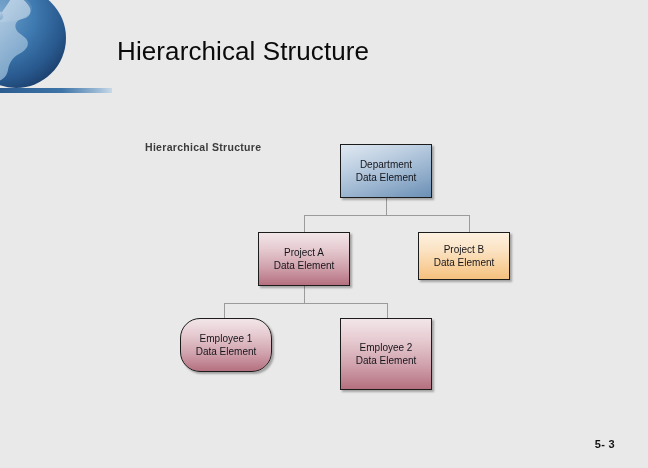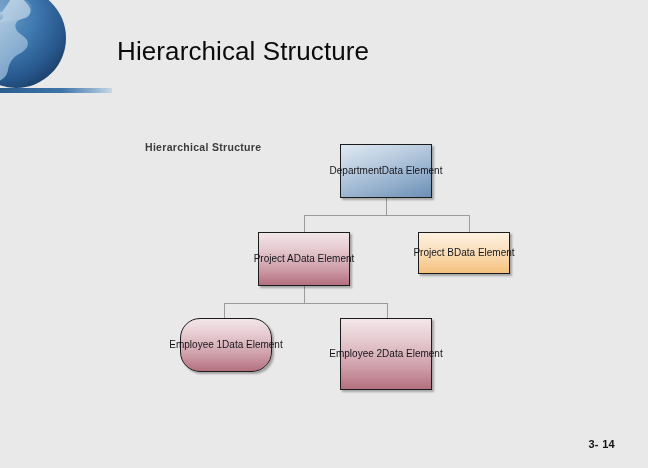--- a/index.html
+++ b/index.html
@@ -74,21 +74,21 @@
     letter-spacing: 0.3px;
     white-space: nowrap;
   }
 
   .node {
     position: absolute;
     box-sizing: border-box;
     border: 1px solid #1c1c1c;
     box-shadow: 2px 2px 2px rgba(0,0,0,0.30);
     display: flex;
-    flex-direction: row;
+    flex-direction: column;
     align-items: center;
     justify-content: center;
     text-align: center;
     font-size: 10px;
     color: #15151a;
     line-height: 1.34;
     z-index: 3;
   }
   .node .l1, .node .l2 { display: block; white-space: nowrap; }
 
@@ -100,21 +100,21 @@
     background: linear-gradient(180deg, #f2e6e8 0%, #e6cbd1 30%, #d0a2ad 66%, #b5707f 100%);
     text-align: center;
   }
   .skin-amber {
     background: linear-gradient(180deg, #fdf1e0 0%, #fbe2c2 38%, #f8cf9a 74%, #f5c17e 100%);
   }
 
   
   #node-department { left: 215px; top:  19px; width: 92px; height: 54px; }
   #node-project-a  { left: 133px; top: 107px; width: 92px; height: 54px; }
-  #node-project-b  { left: 293px; top: 107px; width: 92px; height: 42px; }
+  #node-project-b  { left: 293px; top: 107px; width: 92px; height: 48px; }
   #node-employee-1 { left:  55px; top: 193px; width: 92px; height: 54px; border-radius: 20px; }
   #node-employee-2 { left: 215px; top: 193px; width: 92px; height: 72px; }
 
   
   .conn {
     position: absolute;
     background: #9b9b9b;
     z-index: 1;
   }
   .conn.v { width: 1px; }
@@ -213,13 +213,13 @@
     <span class="l1">Employee 1</span>
     <span class="l2">Data Element</span>
   </div>
 
   <div class="node skin-rose" id="node-employee-2">
     <span class="l1">Employee 2</span>
     <span class="l2">Data Element</span>
   </div>
 </div>
 
-<div id="page-number">3- 14</div>
+<div id="page-number">5- 3</div>
 
 </body></html>

